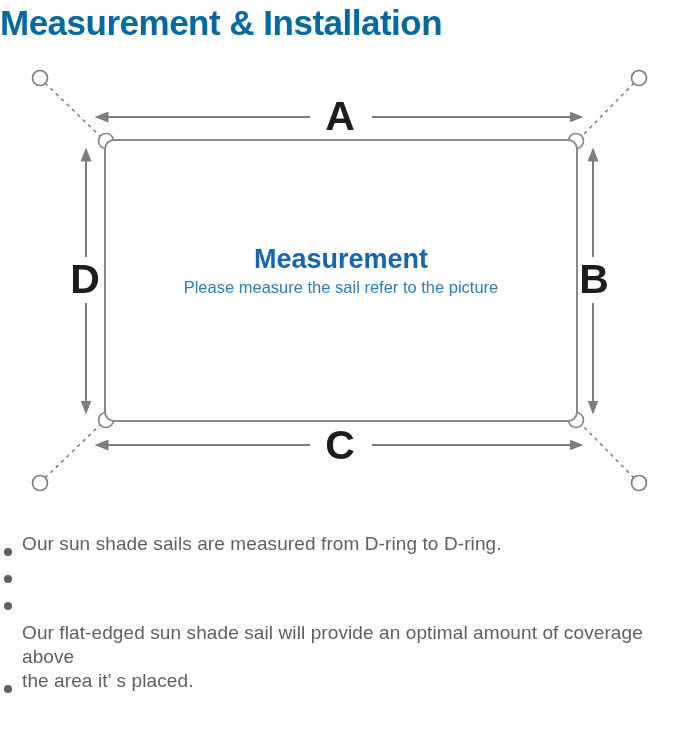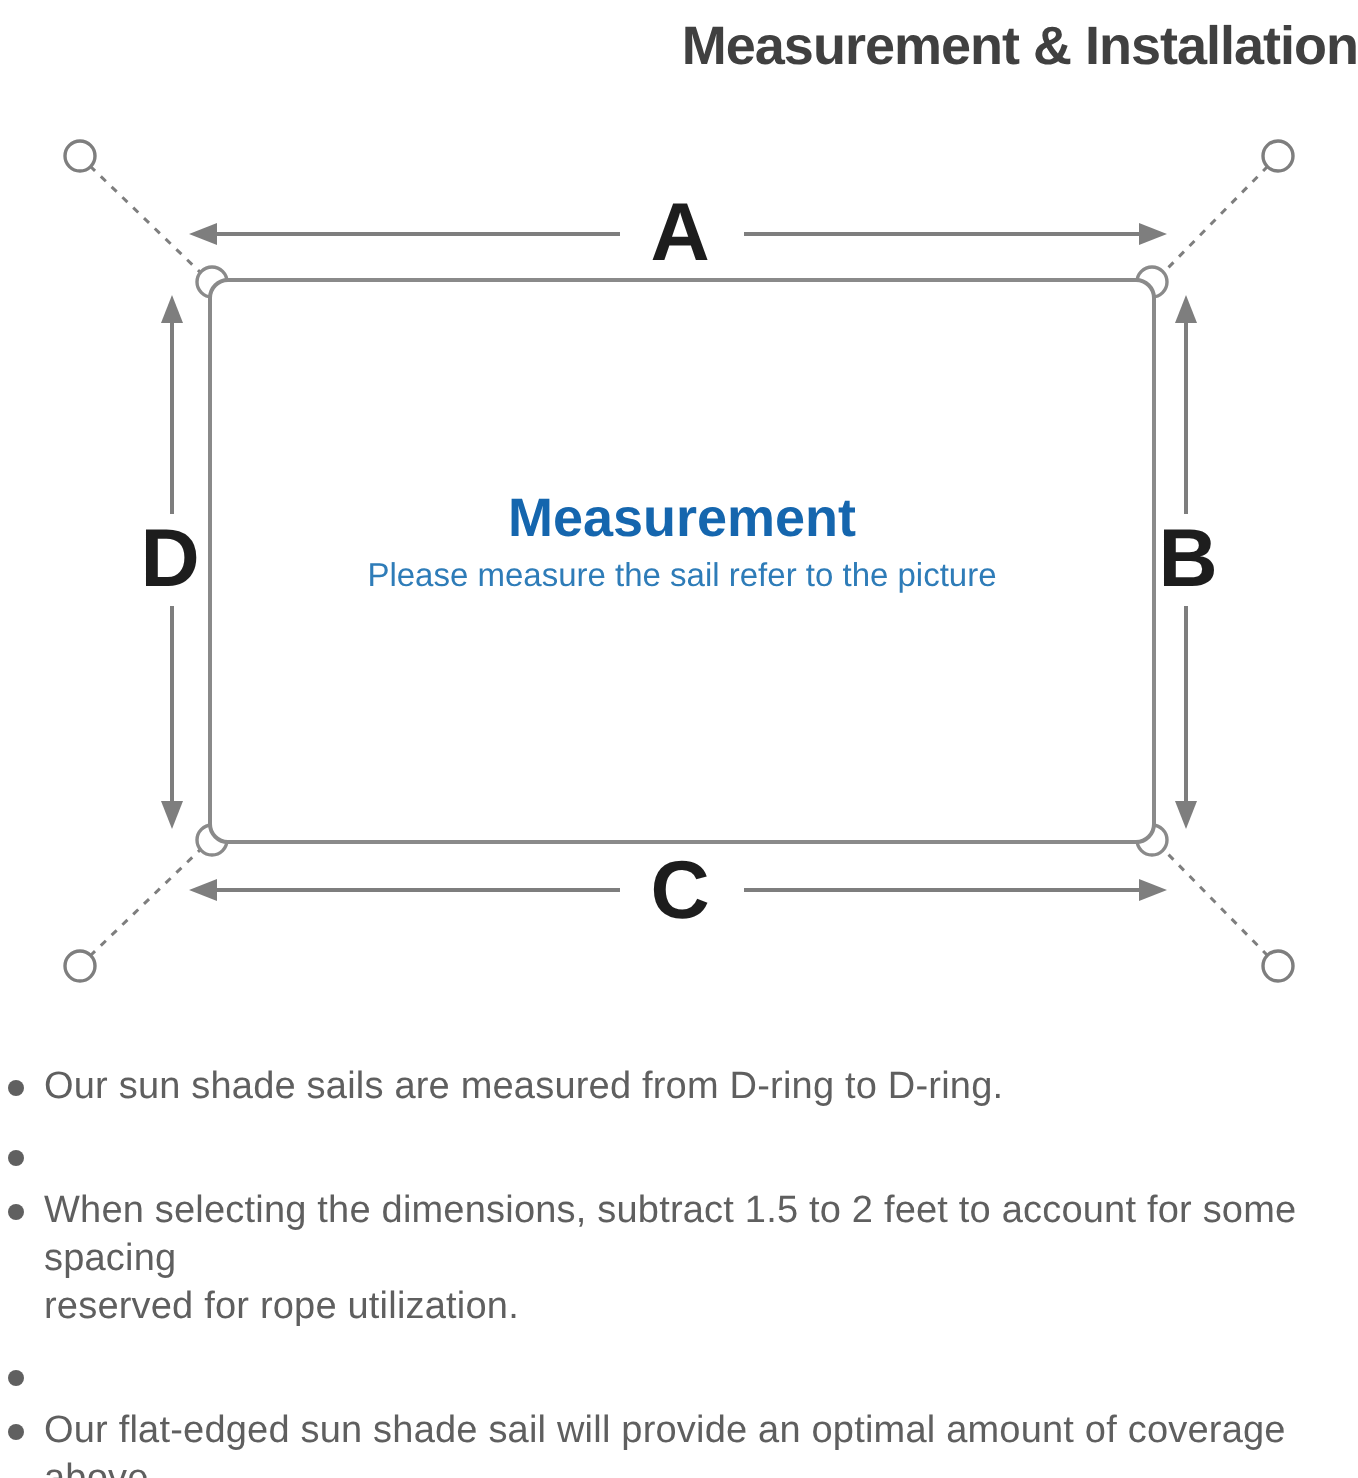--- a/index.html
+++ b/index.html
@@ -10,26 +10,26 @@
   }
   .page {
     position: relative;
     width: 679px;
     height: 739px;
     background: #ffffff;
     overflow: hidden;
   }
   .title {
     margin: 4px 0 0 0;
-    text-align: right;
-    font-size: 27px;
+    text-align: left;
+    font-size: 35px;
     line-height: 38px;
     font-weight: bold;
     letter-spacing: -0.5px;
-    color: #404040;
+    color: #0369a1;
   }
   svg.diagram {
     display: block;
     margin-top: 18px;
   }
   .dim-label {
     font-weight: bold;
     font-size: 41px;
     fill: #1d1d1d;
     text-anchor: middle;
@@ -45,21 +45,21 @@
     fill: #2e7cb8;
     text-anchor: middle;
   }
   ul.notes {
     margin: 17px 8px 0 4px;
     padding: 0;
     list-style: none;
   }
   ul.notes li {
     display: flex;
-    align-items: flex-start;
+    align-items: flex-end;
     margin: 0 0 11px 0;
     color: #5f5f5f;
     font-size: 19px;
     line-height: 24px;
   }
   .dot {
     flex: none;
     width: 8px;
     height: 8px;
     border-radius: 50%;
@@ -125,25 +125,20 @@
   <ul class="notes">
     <li>
       <span class="dot"></span>
       <span class="note-text">Our sun shade sails are measured from D-ring to D-ring.</span>
     </li>
     <li>
       <span class="dot"></span>
     </li>
     <li>
       <span class="dot"></span>
-      <span class="note-text">When selecting the dimensions, subtract 1.5 to 2 feet to account for some spacing
-reserved for rope utilization.</span>
-    </li>
-    <li>
-      <span class="dot"></span>
     </li>
     <li>
       <span class="dot"></span>
       <span class="note-text">Our flat-edged sun shade sail will provide an optimal amount of coverage above
 the area it’ s placed.</span>
     </li>
   </ul>
 
 </div>
 

